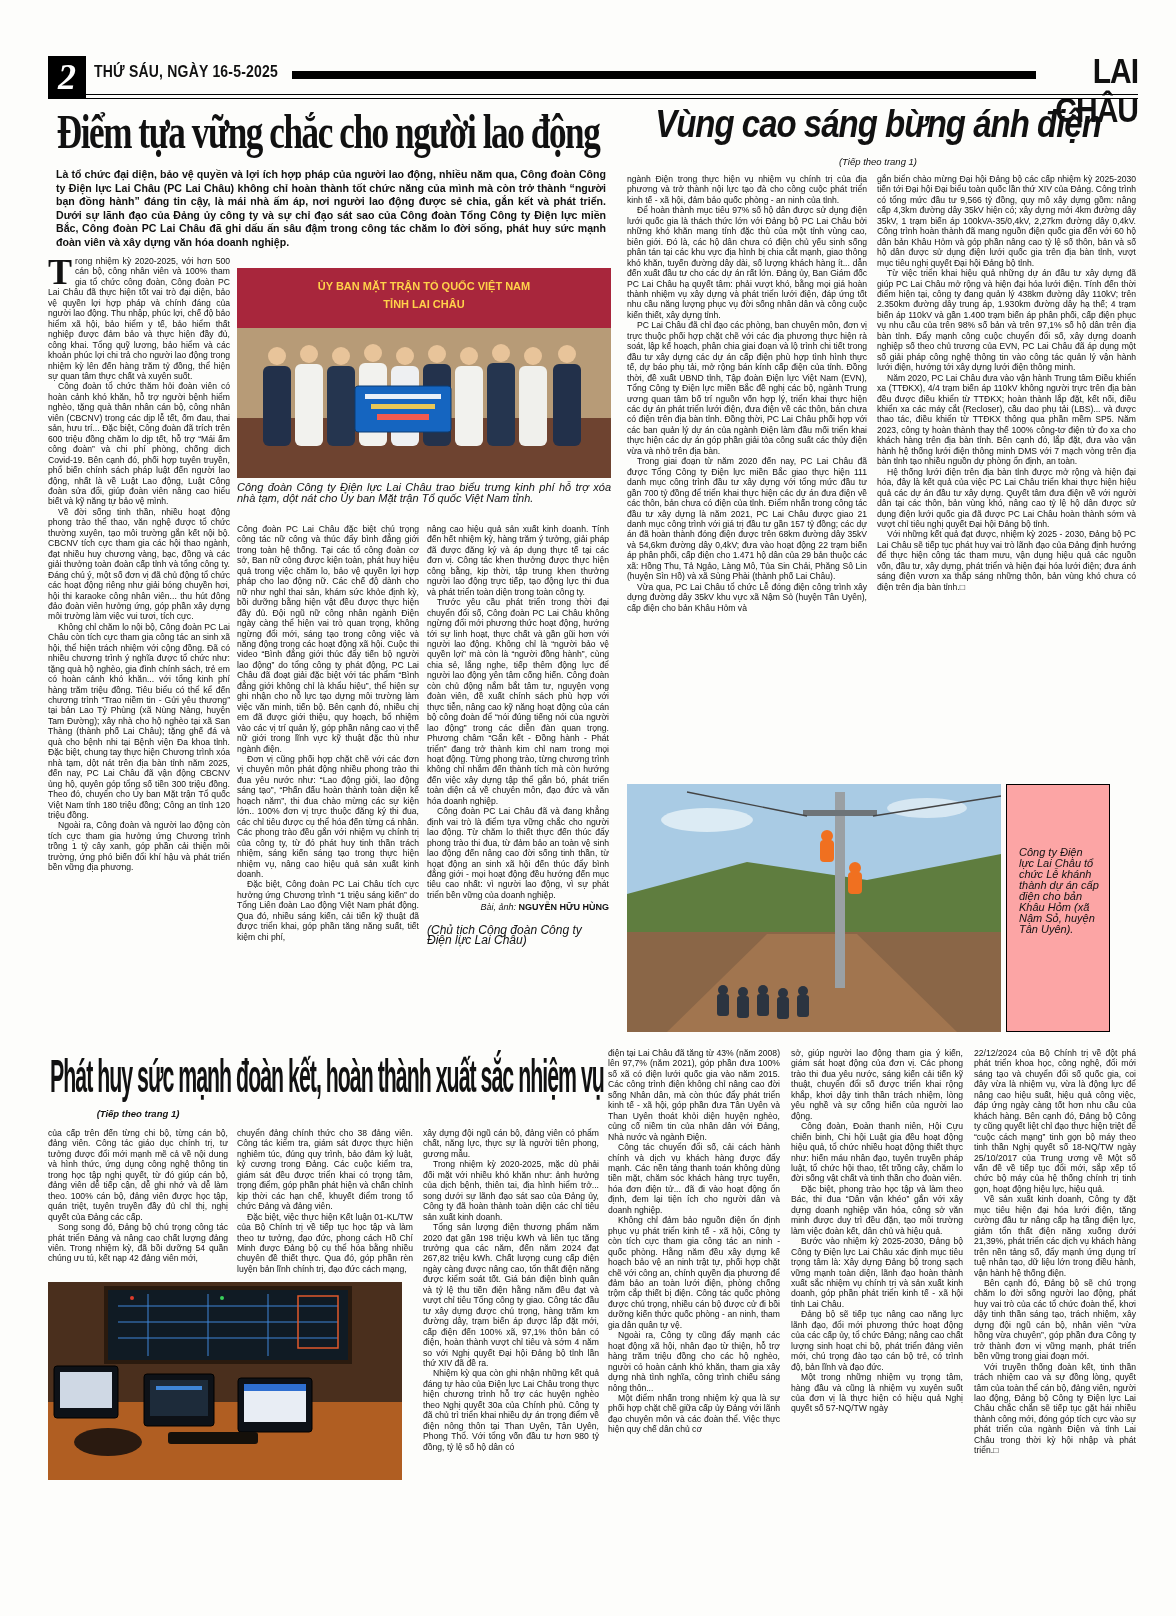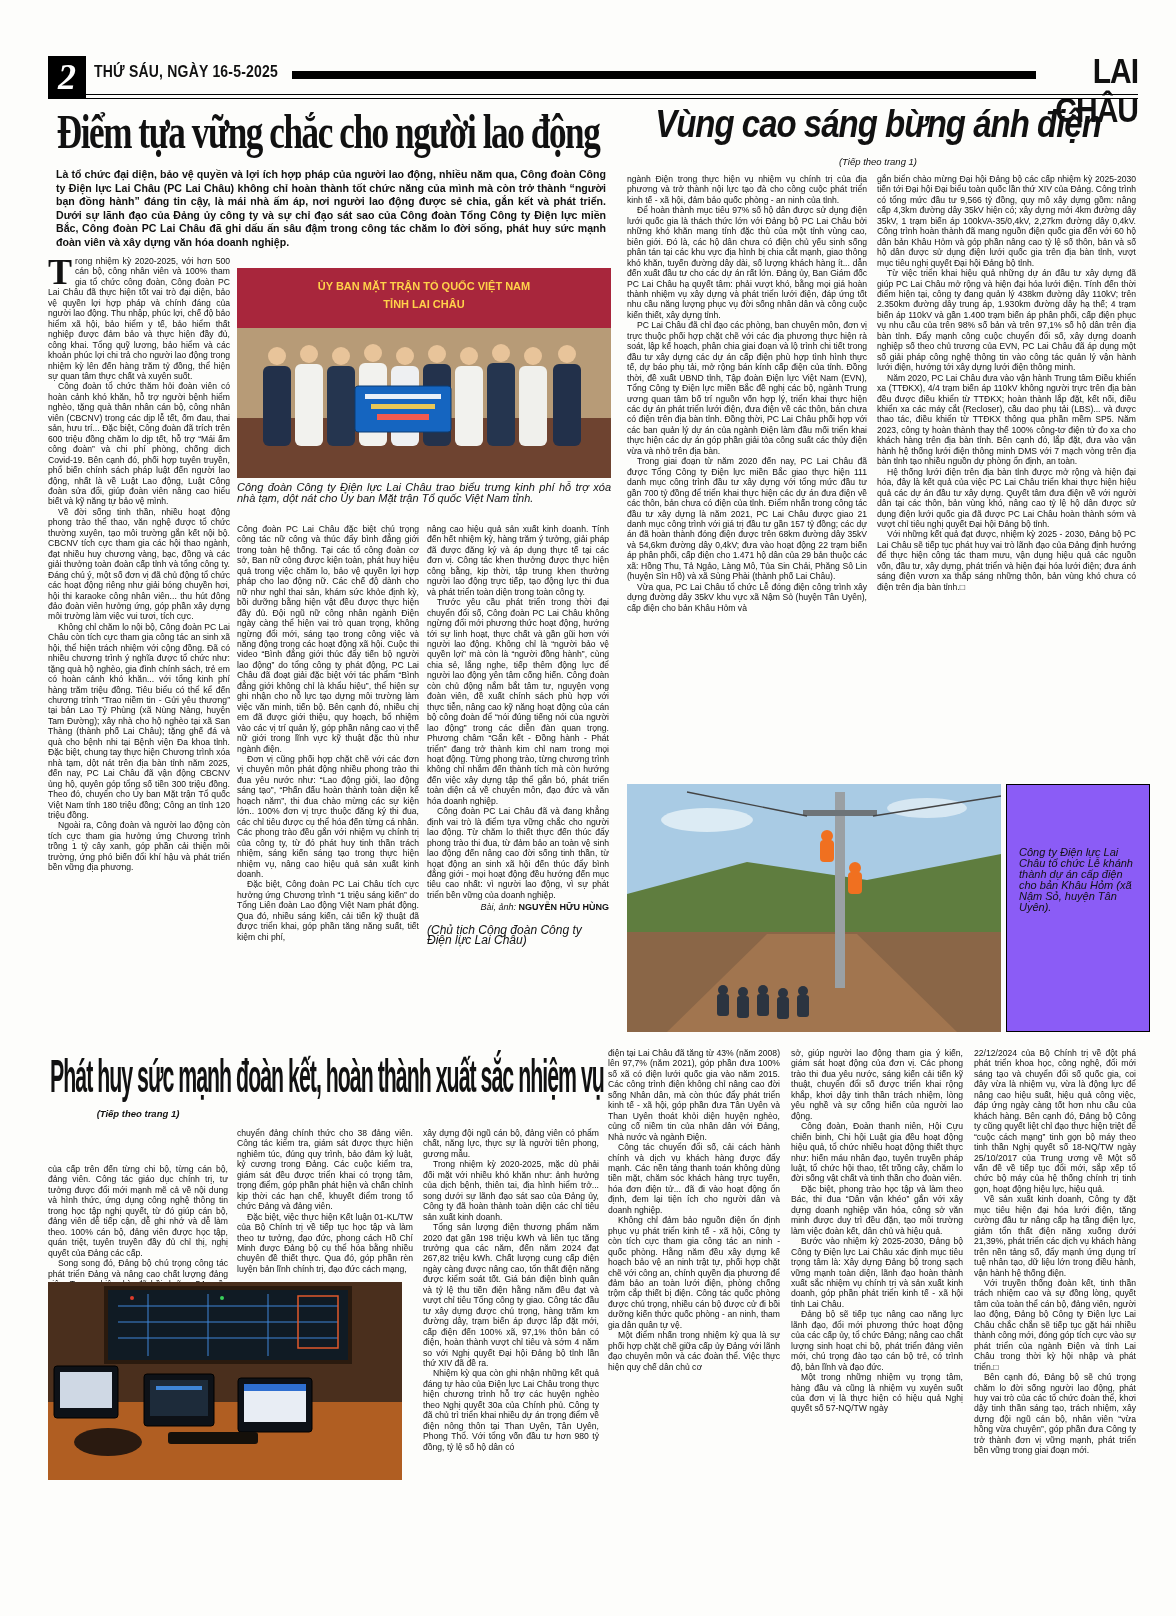--- a/index.html
+++ b/index.html
@@ -35,21 +35,21 @@
   .cont p:first-child{text-indent:0;}
   .dropcap{float:left;font-family:"Liberation Serif",serif;font-weight:bold;
            font-size:36px;line-height:30px;padding:1px 3px 0 0;}
   .byline{text-align:right;font-size:9px;margin-top:2px;}
   .byline .nm{font-weight:bold;}
   .byline .pf{font-style:italic;}
   .byrole{text-align:left;font-style:italic;font-size:12px;margin-top:12px;}
   .caption{font-style:italic;font-size:11px;line-height:11px;text-align:justify;}
   
   .photo{overflow:hidden;background:#ccc;}
-  #capbox{left:1006px;top:784px;width:144px;height:248px;background:#8b5cf6;border:1px solid #000;box-sizing:border-box;}
+  #capbox{left:1006px;top:784px;width:104px;height:248px;background:#fca5a5;border:1px solid #000;box-sizing:border-box;}
   #capbox .caption{margin:62px 10px 0 12px;text-align:left;}
   svg{display:block;}
 </style>
 </head>
 <body>
 
 <div id="sheet">
 
   <div class="abs" id="pagenum">2</div>
   <div class="abs" id="dateline">THỨ SÁU, NGÀY 16-5-2025</div>
@@ -177,53 +177,54 @@
       </g>
     </svg>
   </div>
   <div class="abs" id="capbox">
     <div class="caption">Công ty Điện lực Lai Châu tổ chức Lễ khánh thành dự án cấp điện cho bản Khâu Hỏm (xã Nậm Sỏ, huyện Tân Uyên).</div>
   </div>
 
   <div class="abs" id="bottom-headline">Phát huy sức mạnh đoàn kết, hoàn thành xuất sắc nhiệm vụ</div>
   <div class="abs" id="bottom-continued">(Tiếp theo trang 1)</div>
 
-  <div class="abs textcol cont" style="left:48px;top:1164px;width:180px;height:148px;">
+  <div class="abs textcol cont" style="left:48px;top:1128px;width:180px;height:148px;">
       <p>của cấp trên đến từng chi bộ, từng cán bộ, đảng viên. Công tác giáo dục chính trị, tư tưởng được đổi mới mạnh mẽ cả về nội dung và hình thức, ứng dụng công nghệ thông tin trong học tập nghị quyết, từ đó giúp cán bộ, đảng viên dễ tiếp cận, dễ ghi nhớ và dễ làm theo. 100% cán bộ, đảng viên được học tập, quán triệt, tuyên truyền đầy đủ chỉ thị, nghị quyết của Đảng các cấp.</p>
       <p>Song song đó, Đảng bộ chú trọng công tác phát triển Đảng và nâng cao chất lượng đảng viên. Trong nhiệm kỳ, đã bồi dưỡng 54 quần chúng ưu tú, kết nạp 42 đảng viên mới,</p>
     </div>
   <div class="abs textcol cont" style="left:237px;top:1128px;width:176px;height:150px;">
       <p>chuyển đảng chính thức cho 38 đảng viên. Công tác kiểm tra, giám sát được thực hiện nghiêm túc, đúng quy trình, bảo đảm kỷ luật, kỷ cương trong Đảng. Các cuộc kiểm tra, giám sát đều được triển khai có trọng tâm, trọng điểm, góp phần phát hiện và chấn chỉnh kịp thời các hạn chế, khuyết điểm trong tổ chức Đảng và đảng viên.</p>
       <p>Đặc biệt, việc thực hiện Kết luận 01-KL/TW của Bộ Chính trị về tiếp tục học tập và làm theo tư tưởng, đạo đức, phong cách Hồ Chí Minh được Đảng bộ cụ thể hóa bằng nhiều chuyên đề thiết thực. Qua đó, góp phần rèn luyện bản lĩnh chính trị, đạo đức cách mạng,</p>
     </div>
   <div class="abs textcol cont" style="left:423px;top:1128px;width:176px;height:430px;">
       <p>xây dựng đội ngũ cán bộ, đảng viên có phẩm chất, năng lực, thực sự là người tiên phong, gương mẫu.</p>
       <p>Trong nhiệm kỳ 2020-2025, mặc dù phải đối mặt với nhiều khó khăn như: ảnh hưởng của dịch bệnh, thiên tai, địa hình hiểm trở... song dưới sự lãnh đạo sát sao của Đảng ủy, Công ty đã hoàn thành toàn diện các chỉ tiêu sản xuất kinh doanh.</p>
       <p>Tổng sản lượng điện thương phẩm năm 2020 đạt gần 198 triệu kWh và liên tục tăng trưởng qua các năm, đến năm 2024 đạt 267,82 triệu kWh. Chất lượng cung cấp điện ngày càng được nâng cao, tổn thất điện năng được kiểm soát tốt. Giá bán điện bình quân và tỷ lệ thu tiền điện hằng năm đều đạt và vượt chỉ tiêu Tổng công ty giao. Công tác đầu tư xây dựng được chú trọng, hàng trăm km đường dây, trạm biến áp được lắp đặt mới, cấp điện đến 100% xã, 97,1% thôn bản có điện, hoàn thành vượt chỉ tiêu và sớm 4 năm so với Nghị quyết Đại hội Đảng bộ tỉnh lần thứ XIV đã đề ra.</p>
       <p>Nhiệm kỳ qua còn ghi nhận những kết quả đáng tự hào của Điện lực Lai Châu trong thực hiện chương trình hỗ trợ các huyện nghèo theo Nghị quyết 30a của Chính phủ. Công ty đã chủ trì triển khai nhiều dự án trọng điểm về điện nông thôn tại Than Uyên, Tân Uyên, Phong Thổ. Với tổng vốn đầu tư hơn 980 tỷ đồng, tỷ lệ số hộ dân có</p>
     </div>
   <div class="abs textcol cont" style="left:608px;top:1048px;width:172px;height:512px;">
       <p>điện tại Lai Châu đã tăng từ 43% (năm 2008) lên 97,7% (năm 2021), góp phần đưa 100% số xã có điện lưới quốc gia vào năm 2015. Các công trình điện không chỉ nâng cao đời sống Nhân dân, mà còn thúc đẩy phát triển kinh tế - xã hội, góp phần đưa Tân Uyên và Than Uyên thoát khỏi diện huyện nghèo, củng cố niềm tin của nhân dân với Đảng, Nhà nước và ngành Điện.</p>
       <p>Công tác chuyển đổi số, cải cách hành chính và dịch vụ khách hàng được đẩy mạnh. Các nền tảng thanh toán không dùng tiền mặt, chăm sóc khách hàng trực tuyến, hóa đơn điện tử... đã đi vào hoạt động ổn định, đem lại tiện ích cho người dân và doanh nghiệp.</p>
       <p>Không chỉ đảm bảo nguồn điện ổn định phục vụ phát triển kinh tế - xã hội, Công ty còn tích cực tham gia công tác an ninh - quốc phòng. Hằng năm đều xây dựng kế hoạch bảo vệ an ninh trật tự, phối hợp chặt chẽ với công an, chính quyền địa phương để đảm bảo an toàn lưới điện, phòng chống trộm cắp thiết bị điện. Công tác quốc phòng được chú trọng, nhiều cán bộ được cử đi bồi dưỡng kiến thức quốc phòng - an ninh, tham gia dân quân tự vệ.</p>
+      <p>Ngoài ra, Công ty cũng đẩy mạnh các hoạt động xã hội, nhân đạo từ thiện, hỗ trợ hàng trăm triệu đồng cho các hộ nghèo, người có hoàn cảnh khó khăn, tham gia xây dựng nhà tình nghĩa, công trình chiếu sáng nông thôn...</p>
       <p>Một điểm nhấn trong nhiệm kỳ qua là sự phối hợp chặt chẽ giữa cấp ủy Đảng với lãnh đạo chuyên môn và các đoàn thể. Việc thực hiện quy chế dân chủ cơ</p>
     </div>
   <div class="abs textcol cont" style="left:791px;top:1048px;width:172px;height:512px;">
       <p>sở, giúp người lao động tham gia ý kiến, giám sát hoạt động của đơn vị. Các phong trào thi đua yêu nước, sáng kiến cải tiến kỹ thuật, chuyển đổi số được triển khai rộng khắp, khơi dậy tinh thần trách nhiệm, lòng yêu nghề và sự cống hiến của người lao động.</p>
       <p>Công đoàn, Đoàn thanh niên, Hội Cựu chiến binh, Chi hội Luật gia đều hoạt động hiệu quả, tổ chức nhiều hoạt động thiết thực như: hiến máu nhân đạo, tuyên truyền pháp luật, tổ chức hội thao, tết trồng cây, chăm lo đời sống vật chất và tinh thần cho đoàn viên.</p>
       <p>Đặc biệt, phong trào học tập và làm theo Bác, thi đua “Dân vận khéo” gắn với xây dựng doanh nghiệp văn hóa, công sở văn minh được duy trì đều đặn, tạo môi trường làm việc đoàn kết, dân chủ và hiệu quả.</p>
       <p>Bước vào nhiệm kỳ 2025-2030, Đảng bộ Công ty Điện lực Lai Châu xác định mục tiêu trọng tâm là: Xây dựng Đảng bộ trong sạch vững mạnh toàn diện, lãnh đạo hoàn thành xuất sắc nhiệm vụ chính trị và sản xuất kinh doanh, góp phần phát triển kinh tế - xã hội tỉnh Lai Châu.</p>
       <p>Đảng bộ sẽ tiếp tục nâng cao năng lực lãnh đạo, đổi mới phương thức hoạt động của các cấp ủy, tổ chức Đảng; nâng cao chất lượng sinh hoạt chi bộ, phát triển đảng viên mới, chú trọng đào tạo cán bộ trẻ, có trình độ, bản lĩnh và đạo đức.</p>
       <p>Một trong những nhiệm vụ trọng tâm, hàng đầu và cũng là nhiệm vụ xuyên suốt của đơn vị là thực hiện có hiệu quả Nghị quyết số 57-NQ/TW ngày</p>
     </div>
   <div class="abs textcol cont" style="left:974px;top:1048px;width:162px;height:512px;">
       <p>22/12/2024 của Bộ Chính trị về đột phá phát triển khoa học, công nghệ, đổi mới sáng tạo và chuyển đổi số quốc gia, coi đây vừa là nhiệm vụ, vừa là động lực để nâng cao hiệu suất, hiệu quả công việc, đáp ứng ngày càng tốt hơn nhu cầu của khách hàng. Bên cạnh đó, Đảng bộ Công ty cũng quyết liệt chỉ đạo thực hiện triệt để “cuộc cách mạng” tinh gọn bộ máy theo tinh thần Nghị quyết số 18-NQ/TW ngày 25/10/2017 của Trung ương về Một số vấn đề về tiếp tục đổi mới, sắp xếp tổ chức bộ máy của hệ thống chính trị tinh gọn, hoạt động hiệu lực, hiệu quả.</p>
       <p>Về sản xuất kinh doanh, Công ty đặt mục tiêu hiện đại hóa lưới điện, tăng cường đầu tư nâng cấp hạ tầng điện lực, giảm tổn thất điện năng xuống dưới 21,39%, phát triển các dịch vụ khách hàng trên nền tảng số, đẩy mạnh ứng dụng trí tuệ nhân tạo, dữ liệu lớn trong điều hành, vận hành hệ thống điện.</p>
+      <p>Bên cạnh đó, Đảng bộ sẽ chú trọng chăm lo đời sống người lao động, phát huy vai trò của các tổ chức đoàn thể, khơi dậy tinh thần sáng tạo, trách nhiệm, xây dựng đội ngũ cán bộ, nhân viên “vừa hồng vừa chuyên”, góp phần đưa Công ty trở thành đơn vị vững mạnh, phát triển bền vững trong giai đoạn mới.</p>
       <p>Với truyền thống đoàn kết, tinh thần trách nhiệm cao và sự đồng lòng, quyết tâm của toàn thể cán bộ, đảng viên, người lao động, Đảng bộ Công ty Điện lực Lai Châu chắc chắn sẽ tiếp tục gặt hái nhiều thành công mới, đóng góp tích cực vào sự phát triển của ngành Điện và tỉnh Lai Châu trong thời kỳ hội nhập và phát triển.□</p>
-      <p>Bên cạnh đó, Đảng bộ sẽ chú trọng chăm lo đời sống người lao động, phát huy vai trò của các tổ chức đoàn thể, khơi dậy tinh thần sáng tạo, trách nhiệm, xây dựng đội ngũ cán bộ, nhân viên “vừa hồng vừa chuyên”, góp phần đưa Công ty trở thành đơn vị vững mạnh, phát triển bền vững trong giai đoạn mới.</p>
     </div>
 
   <div class="abs photo" style="left:48px;top:1282px;width:354px;height:198px;">
     <svg width="354" height="198" viewBox="0 0 354 198">
       <rect x="0" y="0" width="354" height="198" fill="#4a2f1d"></rect>
       <rect x="58" y="6" width="244" height="74" fill="#101b24" stroke="#2a1a0e" stroke-width="4"></rect>
       <g stroke="#3f86d8" stroke-width="1">
         <line x1="70" y1="24" x2="290" y2="24"></line>
           <line x1="70" y1="40" x2="290" y2="40"></line>
         <line x1="70" y1="56" x2="290" y2="56"></line>

